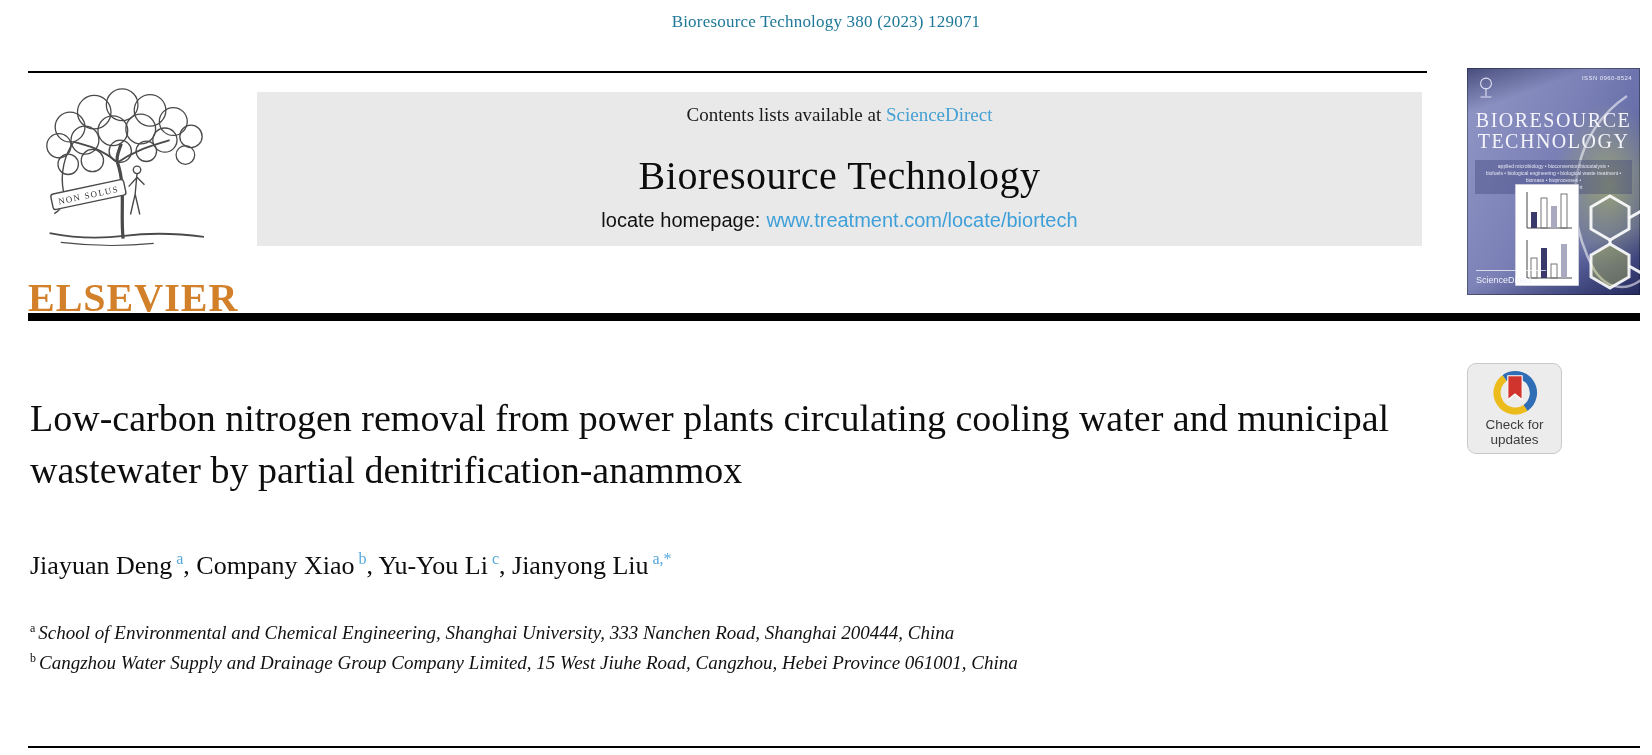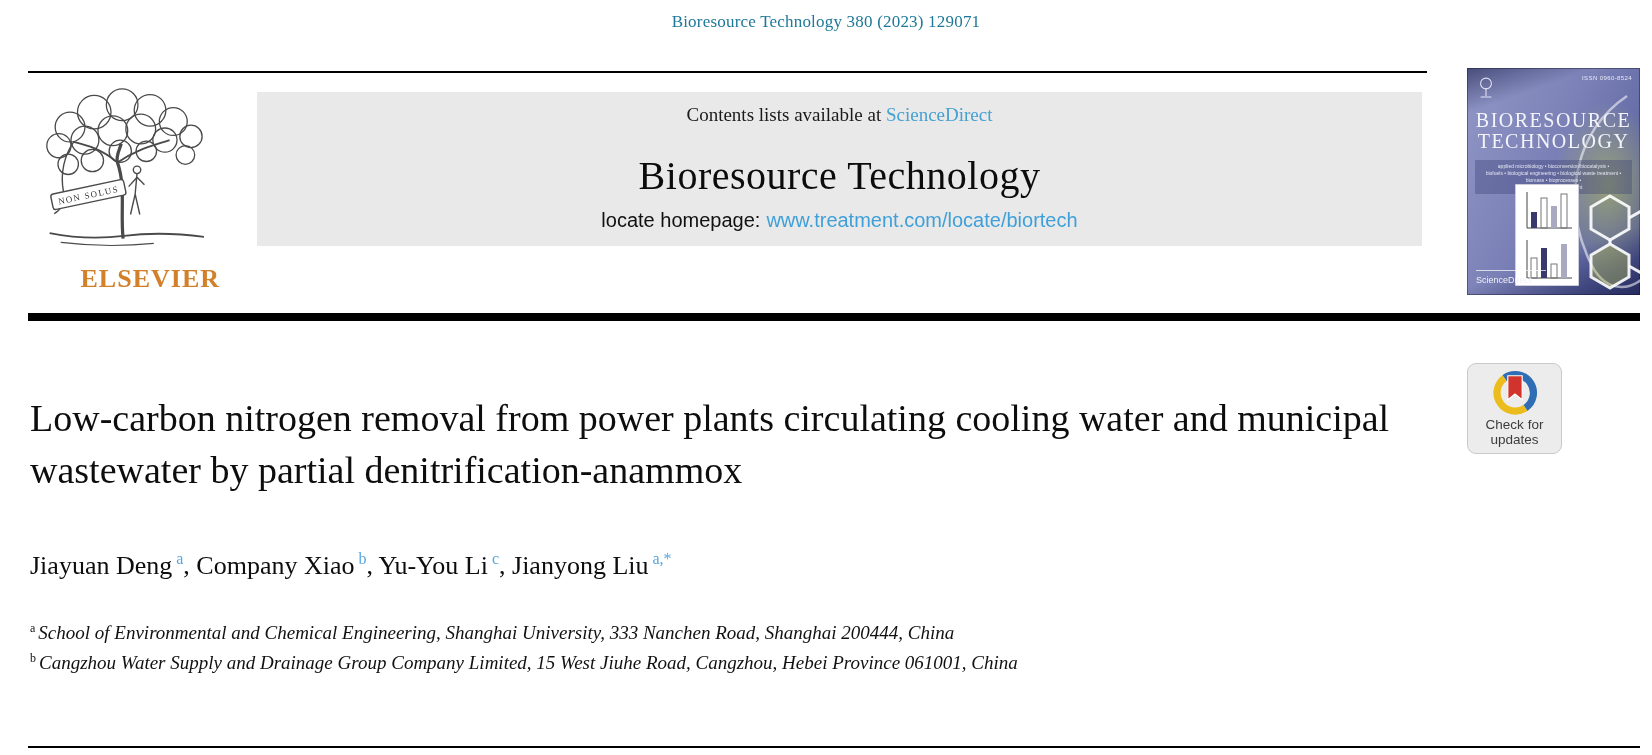--- a/index.html
+++ b/index.html
@@ -11,21 +11,21 @@
             font-size:17px;color:#1E7898;letter-spacing:.2px;}
 
   
   .top-rule{position:absolute;left:28px;top:71px;width:1399px;height:2px;background:#000;}
   .black-bar{position:absolute;left:28px;top:313px;width:1612px;height:8px;background:#000;}
   .bottom-rule{position:absolute;left:28px;top:746px;width:1612px;height:2px;background:#000;}
 
   
   .logo-block{position:absolute;left:28px;top:82px;width:192px;height:212px;}
   .logo-tree{display:block;margin:0 auto;}
-  .wordmark{margin-top:10px;text-align:right;font-size:26px;font-weight:600;
+  .wordmark{margin-top:20px;text-align:left;font-size:40px;font-weight:600;
             letter-spacing:1px;color:#D2802A;font-family:"Liberation Serif",serif;}
 
   
   .band{position:absolute;left:257px;top:92px;width:1165px;height:154px;background:#E9E9E9;}
   .contents-line{margin-top:12px;text-align:center;font-size:19px;color:#1a1a1a;}
   .contents-line a{color:#46A1D3;text-decoration:none;cursor:pointer;}
   .journal-title{margin-top:26px;text-align:center;font-size:40px;color:#0c0c0c;letter-spacing:.5px;}
   .homepage-line{position:absolute;bottom:14px;left:0;width:100%;text-align:center;
                  font-family:"Liberation Sans",sans-serif;font-size:20px;color:#111;}
   .homepage-line a{color:#3FA0D9;text-decoration:none;cursor:pointer;margin-left:6px;}

